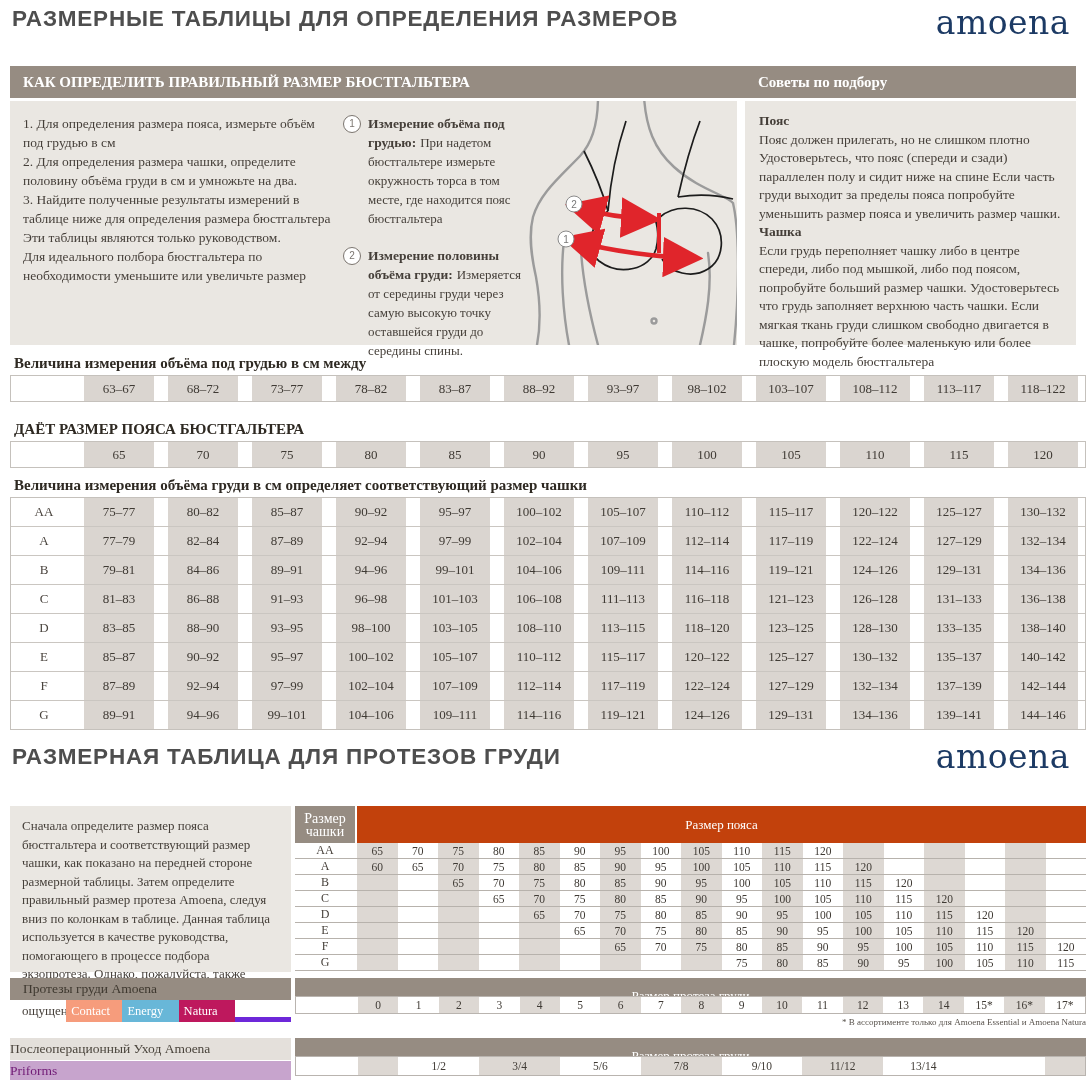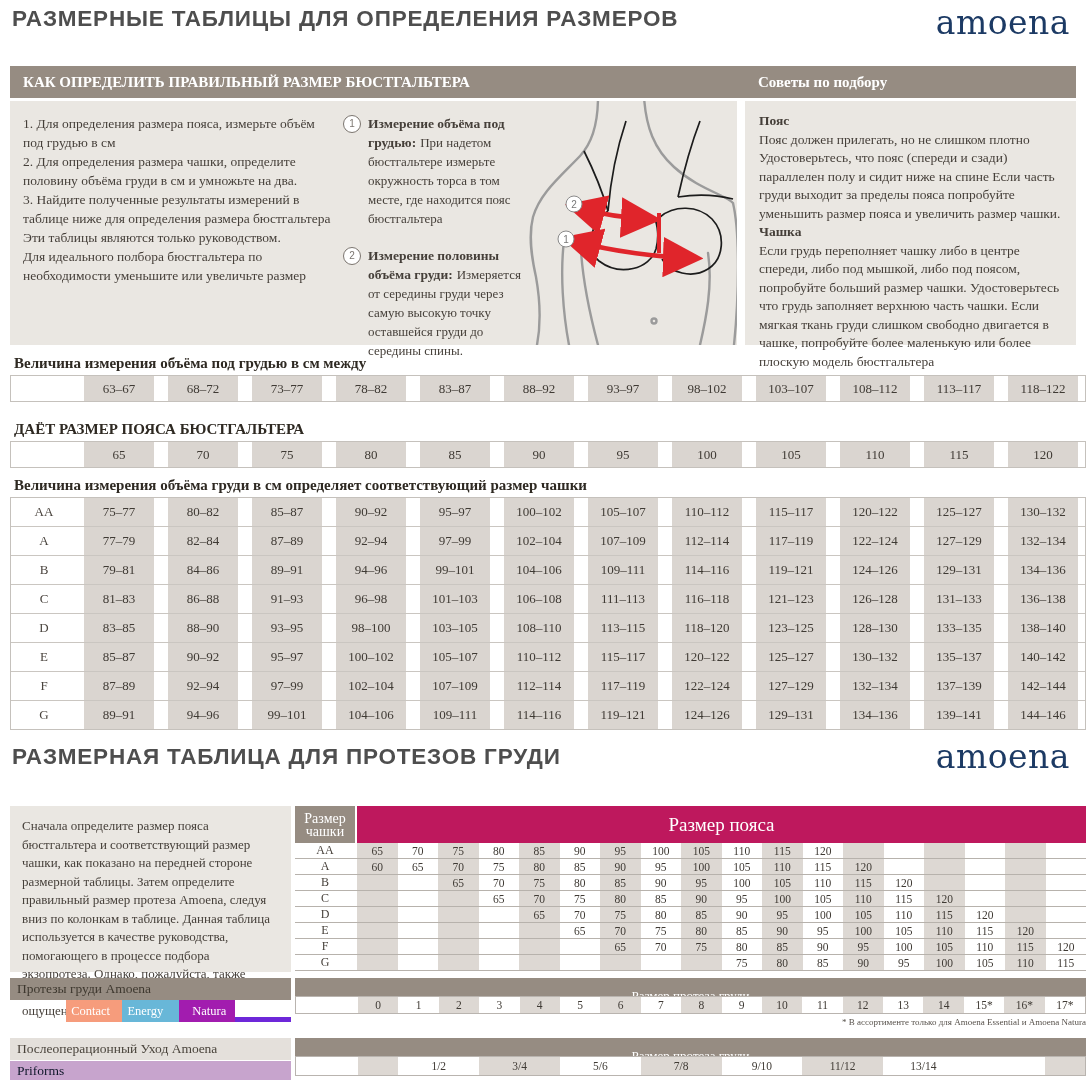--- a/index.html
+++ b/index.html
@@ -39,35 +39,35 @@
   .cuprow + .cuprow{border-top:1px solid #cac6c1;}
   .cuprow .lbl{display:flex;align-items:center;justify-content:center;font-size:13px;color:#4a443e;}
   .strip .cell{height:25px;}
 
   
   .ptable{box-sizing:border-box;}
   .prow{display:grid;grid-template-columns:62px repeat(18,1fr);}
   .phead{height:37px;}
   .phead .cuph{background:#968c82;color:#fff;font-size:14px;line-height:13px;display:flex;
         align-items:center;justify-content:center;text-align:center;border-right:2px solid #fff;}
-  .phead .bandh{grid-column:2 / span 18;background:#be185d;color:#fff;font-size:19px;
+  .phead .bandh{grid-column:2 / span 18;background:#c2410c;color:#fff;font-size:13px;
         display:flex;align-items:center;justify-content:center;}
   .pbody{height:15px;border-bottom:1px solid #b7b2ac;}
   .pbody .lbl{display:flex;align-items:center;justify-content:center;font-size:12px;
         border-right:2px solid #fff;}
   .pcell{display:flex;align-items:center;justify-content:center;font-size:11.5px;color:#3f3a34;}
   .shade{background:#ddd8d3;}
   .sizehdr{background:#968c82;color:#fff;font-size:13px;height:36px;display:flex;
         align-items:center;justify-content:center;}
   .sizerow{display:grid;grid-template-columns:62px repeat(18,1fr);height:18px;
         border:1px solid #b9b4af;box-sizing:border-box;background:#fff;}
   .footnote{font-size:9px;color:#57514b;text-align:right;}
 
   
-  .smallbar{height:22px;font-size:13.5px;line-height:22px;padding-left:7px;box-sizing:border-box;}
+  .smallbar{height:22px;font-size:13.5px;line-height:22px;box-sizing:border-box;}
   .chips{display:flex;height:22px;}
   .chip{flex:1;color:#fff;font-size:12.5px;line-height:22px;padding-left:5px;box-sizing:border-box;
         overflow:hidden;white-space:nowrap;}
 </style>
 </head>
 <body>
 
 <div class="page">
 
   <div class="abs big-title" style="left:12px;top:6px;">
@@ -744,26 +744,26 @@
       <div class="pcell shade">16*</div>
       <div class="pcell">17*</div>
     </div>
   <div class="abs footnote" style="left:295px;top:1017px;width:791px;">* В ассортименте только для  Amoena Essential и Amoena Natura</div>
 
   <div class="abs bar smallbar" style="left:10px;top:978px;width:281px;color:#3e382f;font-weight:normal;">Протезы груди Amoena</div>
   <div class="abs chips" style="left:10px;top:1000px;width:281px;" id="product-chips">
       <div class="chip" style="background: #14532d; margin-top: 47px;">Adapt</div>
       <div class="chip" style="background: rgb(246, 156, 124);">Contact</div>
       <div class="chip" style="background: rgb(104, 183, 216);">Energy</div>
-      <div class="chip" style="background: #a21caf; text-align: center;">Natura</div>
+      <div class="chip" style="background: #be185d;">Natura</div>
       <div class="chip" style="background: #6d28d9; margin-top: 17px;">Essential</div>
     </div>
 
   <div class="abs smallbar" style="left:10px;top:1038px;width:281px;background:#e4e0db;color:#4a443c;">Послеоперационный Уход Amoena</div>
-  <div class="abs smallbar" style="left: 10px; top: 1061px; width: 281px; height: 19px; line-height: 19px; color: #0f172a; background: rgb(199, 164, 205);" id="priforms-bar">Priforms</div>
+  <div class="abs smallbar" style="left: 10px; top: 1061px; width: 281px; height: 19px; line-height: 19px; color: #701a75; background: rgb(199, 164, 205);" id="priforms-bar">Priforms</div>
 
   <div class="abs sizehdr" style="left:295px;top:1038px;width:791px;">Размер протеза груди</div>
   <div class="abs sizerow" style="left:295px;top:1056px;width:791px;height:20px;" id="postop-row">
       <div class="pcell"></div>
       <div class="pcell shade" style="grid-column: span 1;"></div>
       <div class="pcell" style="grid-column: span 2;">1/2</div>
       <div class="pcell shade" style="grid-column: span 2;">3/4</div>
       <div class="pcell" style="grid-column: span 2;">5/6</div>
       <div class="pcell shade" style="grid-column: span 2;">7/8</div>
       <div class="pcell" style="grid-column: span 2;">9/10</div>

